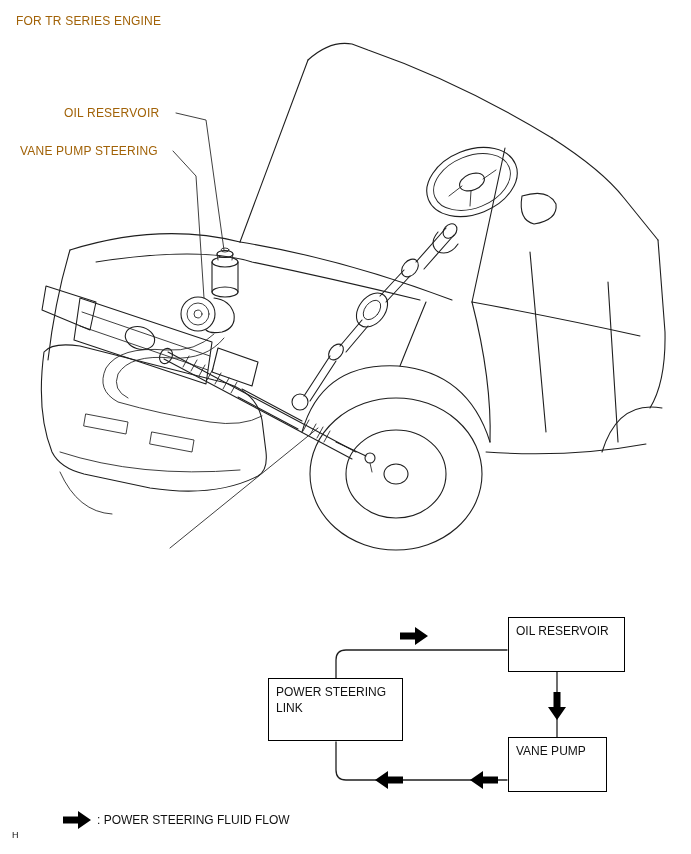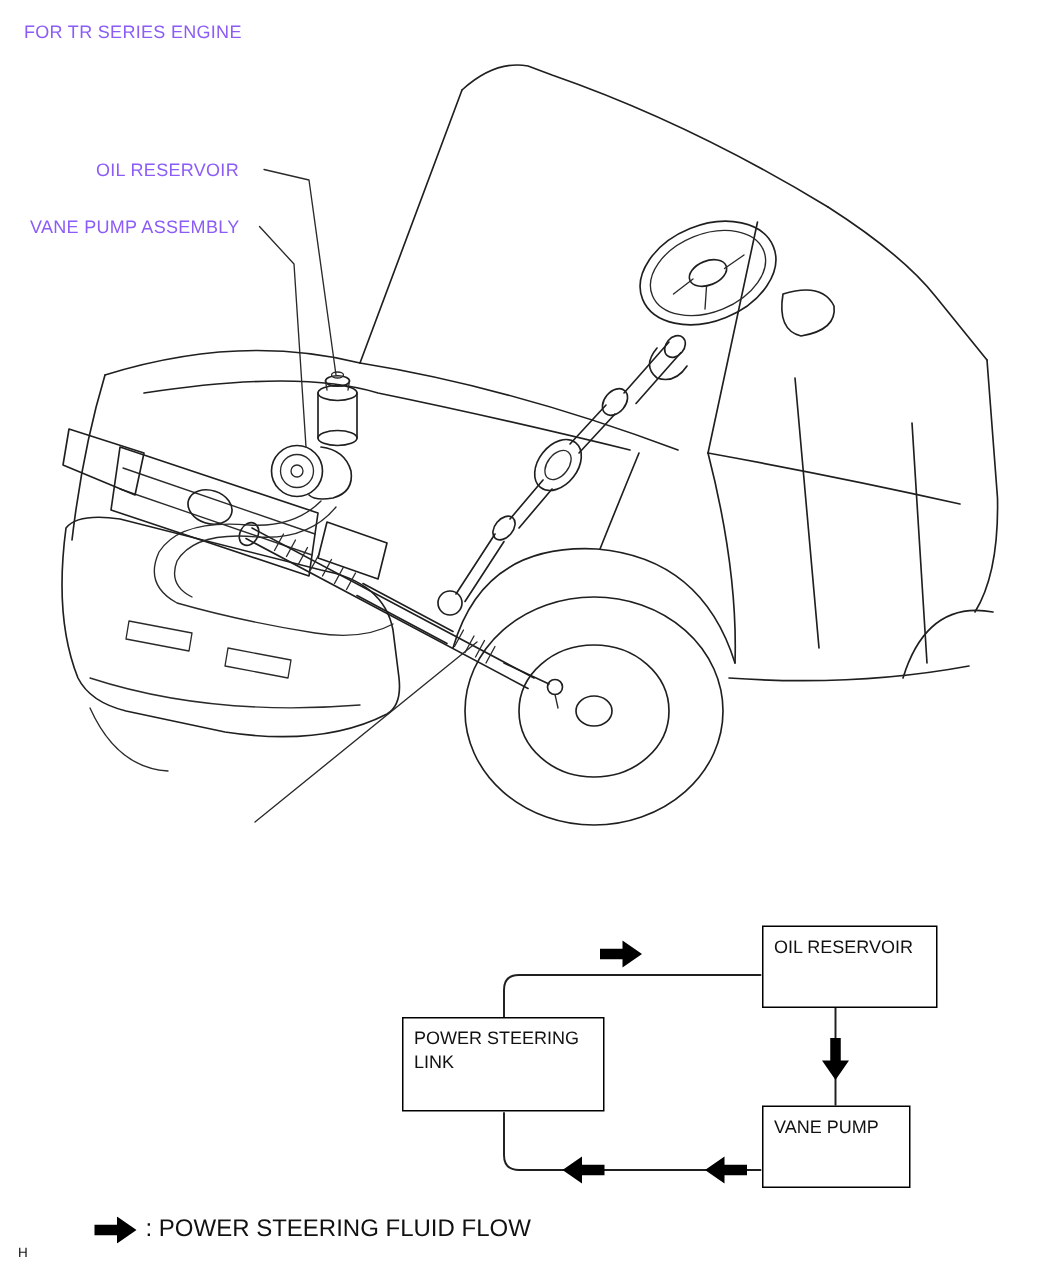--- a/index.html
+++ b/index.html
@@ -6,26 +6,26 @@
   html,body { background:#ffffff; }
   .page {
     position:relative; width:691px; height:854px; background:#fff;
     font-family:"Liberation Sans","DejaVu Sans",sans-serif; color:#000;
     overflow:hidden;
   }
   .art { position:absolute; left:0; top:0; width:691px; height:854px; }
   .ln { fill:none; stroke:#1f1f1f; stroke-width:1.1; stroke-linecap:round; stroke-linejoin:round; }
   .ln-thin { fill:none; stroke:#2a2a2a; stroke-width:0.9; stroke-linecap:round; stroke-linejoin:round; }
   .arrow { fill:#000; stroke:none; }
-  .label { position:absolute; font-size:12px; letter-spacing:0.2px; white-space:nowrap; color:#8b5cf6; }
+  .label { position:absolute; font-size:12px; letter-spacing:0.2px; white-space:nowrap; color:#a16207; }
   .flow-box {
     position:absolute; border:1px solid #000; background:#fff;
     font-size:12px; line-height:1.3; padding:6px 7px; color:#111;
   }
-  .legend { position:absolute; left:62px; top:811px; display:flex; align-items:center; gap:5px; font-size:16px; color:#111;text-align:right; }
+  .legend { position:absolute; left:62px; top:811px; display:flex; align-items:center; gap:5px; font-size:12px; color:#111;text-align:right; }
   .footnote { position:absolute; left:12px; top:830px; font-size:9px; color:#111; }
 </style>
 </head>
 <body>
 
 <div class="page">
 
   <svg class="art" viewBox="0 0 691 854" aria-hidden="true">
 
     <g>
@@ -136,21 +136,21 @@
     </g>
     <g transform="translate(403,780) rotate(180)">
       <polygon class="arrow" points="0,-3.5 15,-3.5 15,-9 28,0 15,9 15,3.5 0,3.5"></polygon>
     </g>
   </svg>
 
   <div class="label" style="left:16px; top:14px;">FOR TR SERIES ENGINE</div>
 
   <div class="label" style="left:64px; top:106px;">OIL RESERVOIR</div>
 
-  <div class="label" style="left:20px; top:144px;">VANE PUMP ASSEMBLY</div>
+  <div class="label" style="left:20px; top:144px;">VANE PUMP STEERING</div>
 
 
   <div class="flow-box" style="left:508px; top:617px; width:117px; height:55px;">
     <span>OIL RESERVOIR</span>
   </div>
 
   <div class="flow-box" style="left:508px; top:737px; width:99px; height:55px;">
     <span>VANE PUMP</span>
   </div>
 

